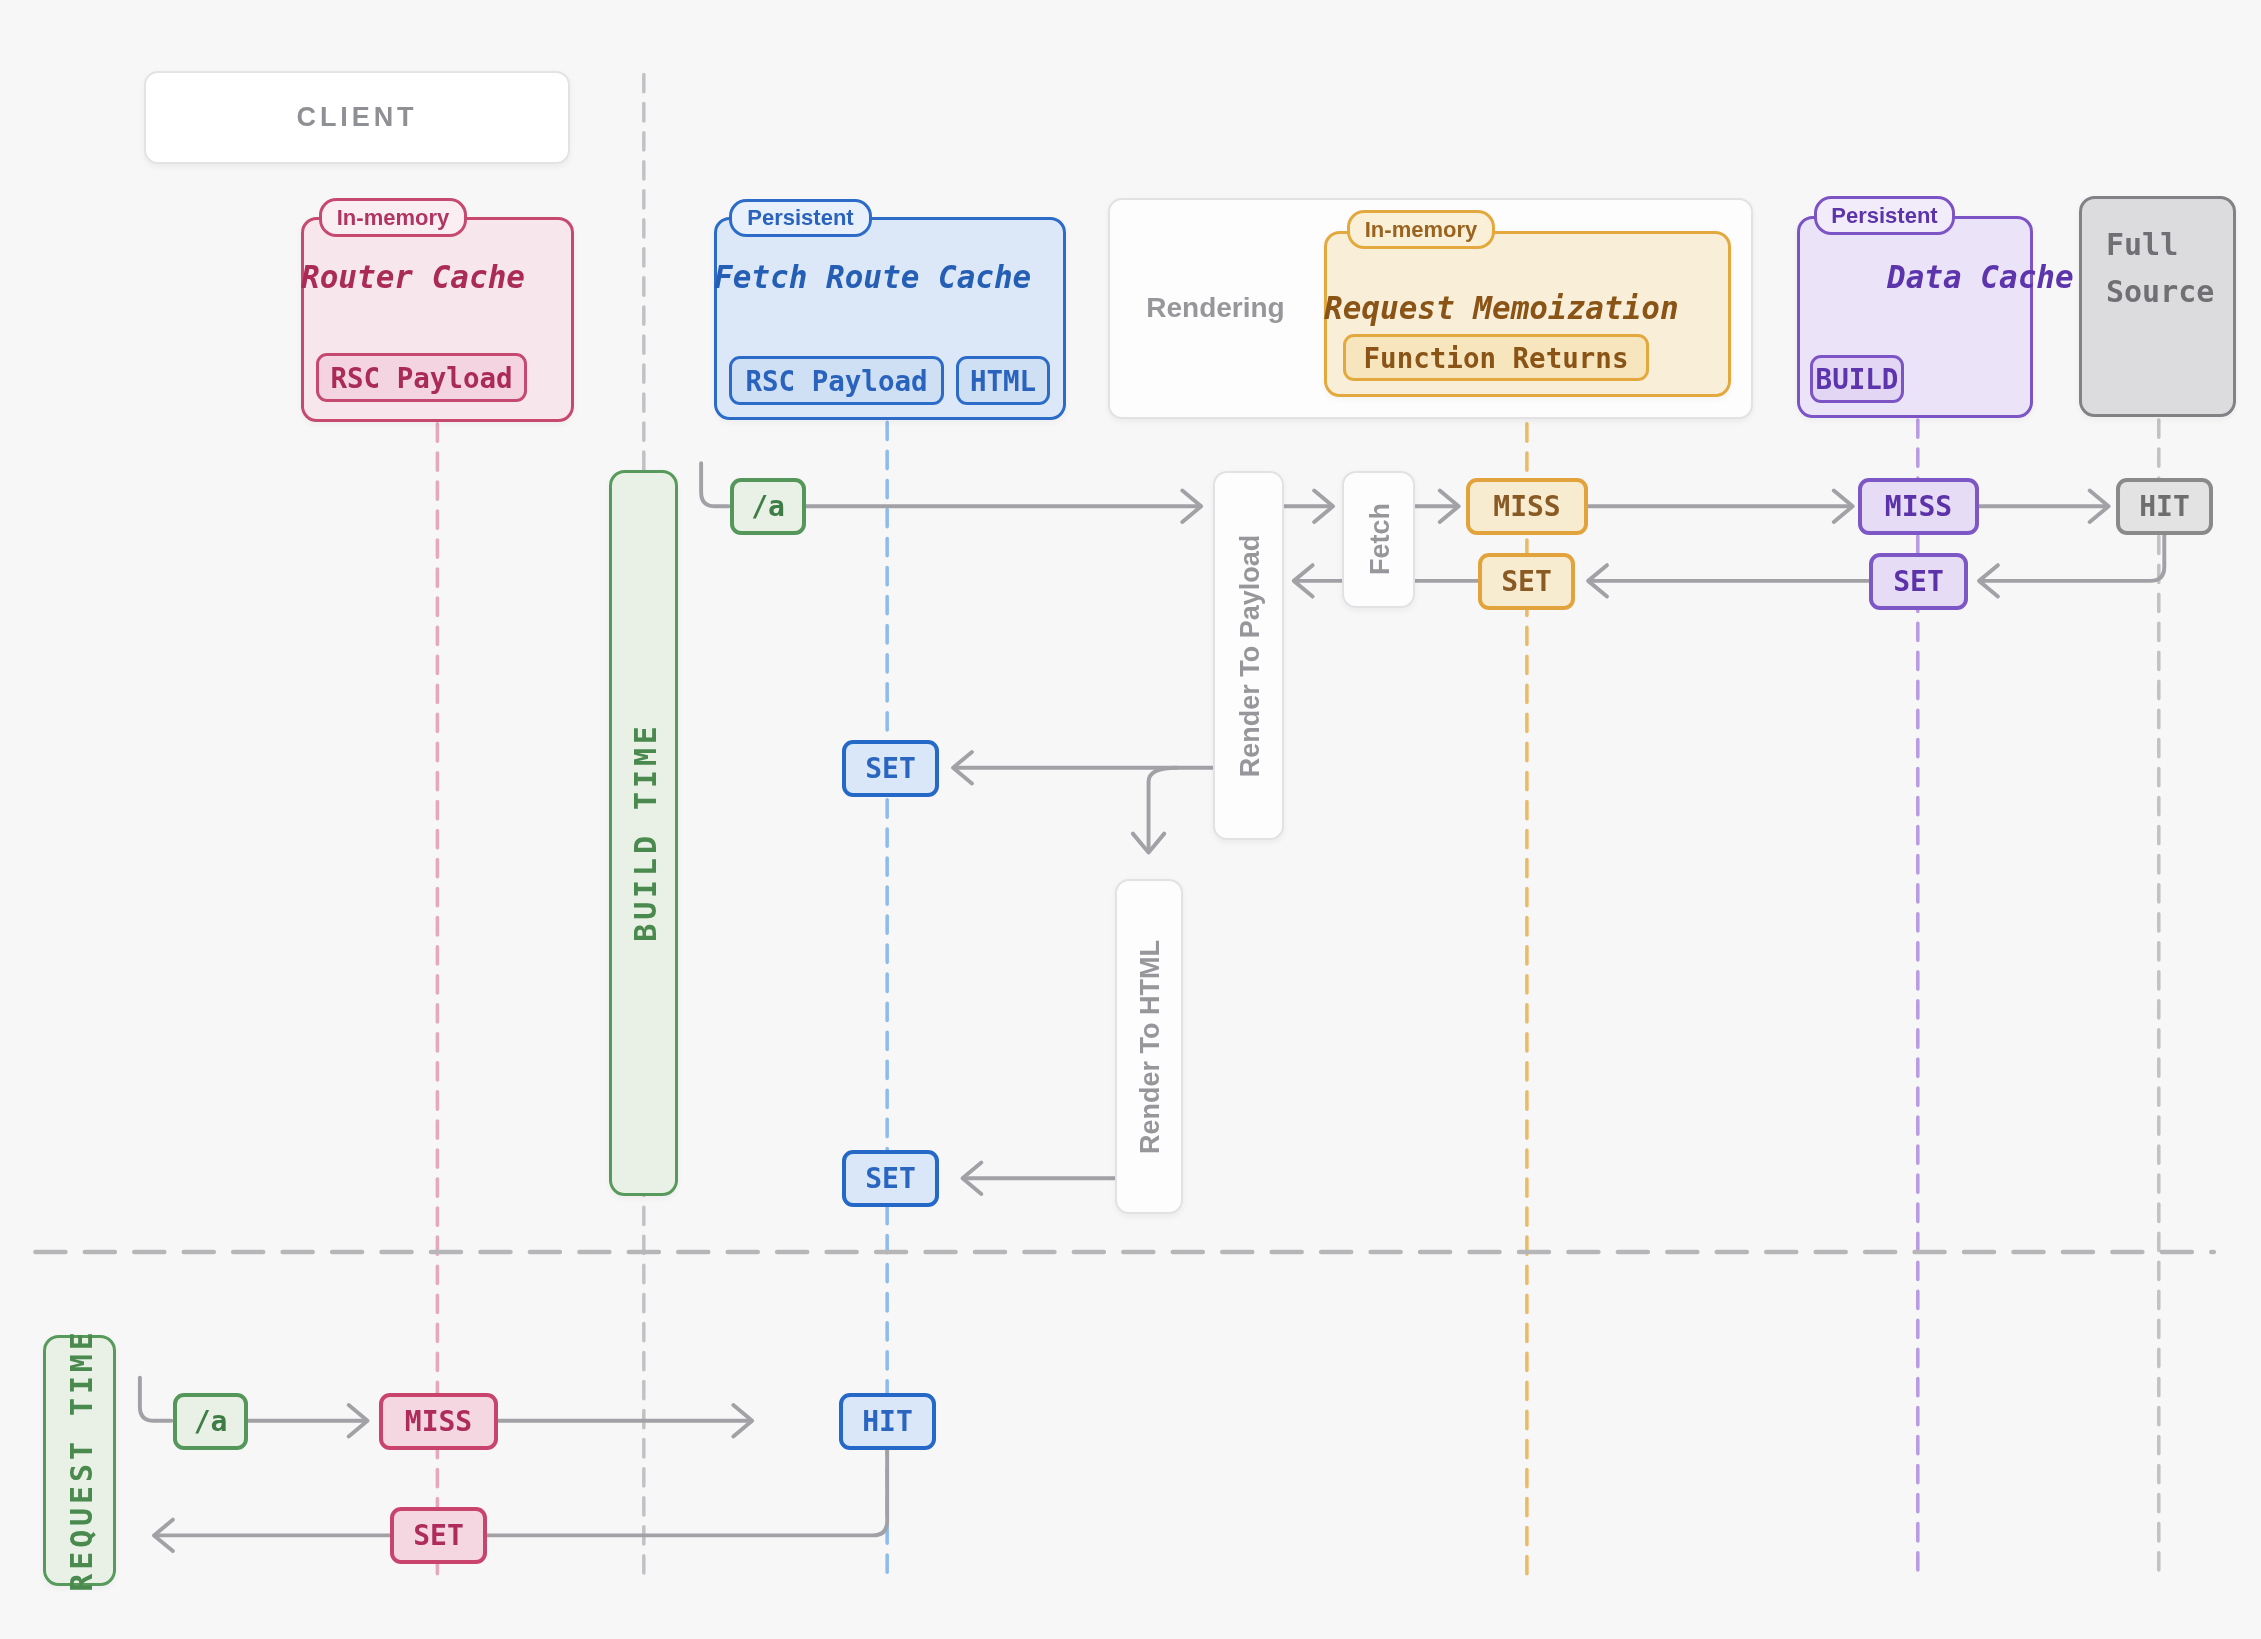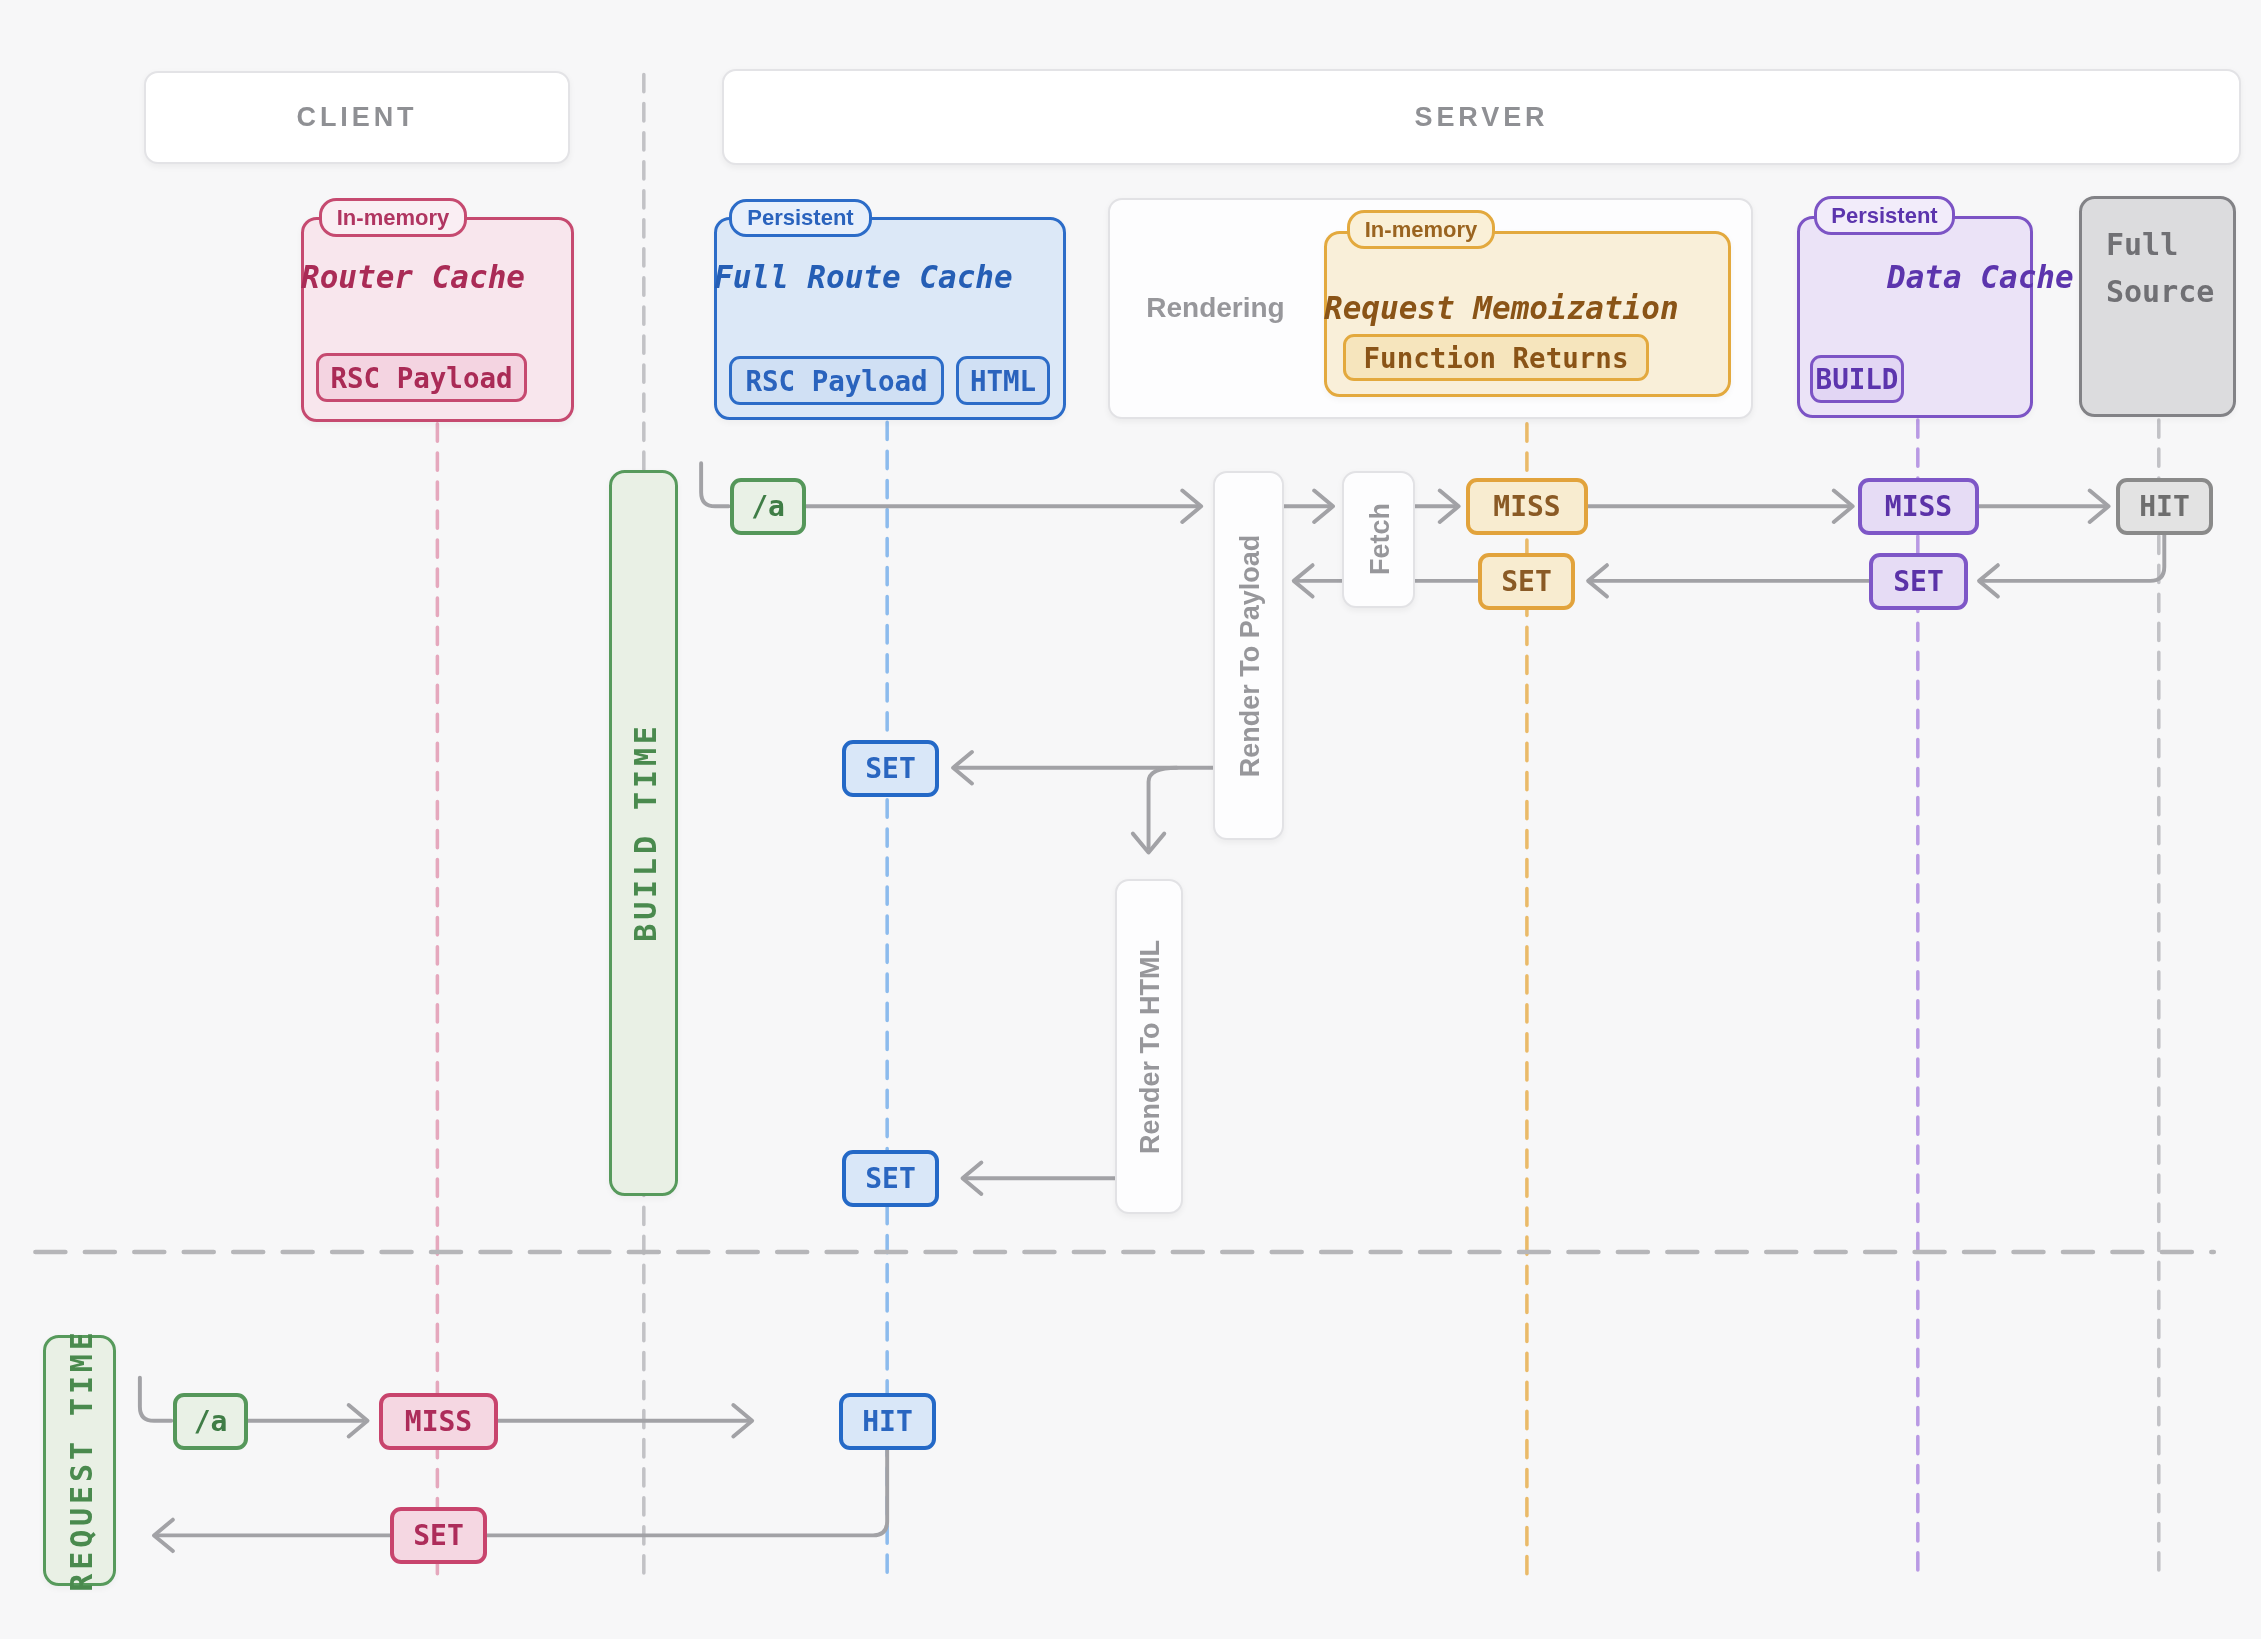--- a/index.html
+++ b/index.html
@@ -113,36 +113,33 @@
       <path d="M934,1790 L958,1810 L934,1830"></path>
 
       <path d="M1130,1846 V1938 Q1130,1956 1112,1956 H198"></path>
       <path d="M220,1936 L196,1956 L220,1976"></path>
     </g>
   </svg>
 
   <div class="abs hdr z2" style="left:144px;top:71px;width:426px;height:93px;">
     <span>CLIENT</span>
   </div>
-  <div class="abs hdr z2" style="left:722px;top:69px;width:1519px;height:96px;">
-    <span>SERVER</span>
-  </div>
 
   <div class="abs cachebox pink z2" style="left:301px;top:217px;width:273px;height:205px;"></div>
   <div class="abs tag pink" style="left:319px;top:198px;width:148px;height:39px;">
     <span>In-memory</span>
   </div>
   <div class="title pink" style="left:301px;top:259px;width:273px;">Router Cache</div>
   <div class="abs chip pink" style="left:316px;top:353px;width:211px;height:49px;">RSC Payload</div>
 
   <div class="abs cachebox blue z2" style="left:714px;top:217px;width:352px;height:203px;"></div>
   <div class="abs tag blue" style="left:729px;top:199px;width:143px;height:38px;">
     <span>Persistent</span>
   </div>
-  <div class="title blue" style="left:714px;top:259px;width:352px;">Full Route Cache</div>
+  <div class="title blue" style="left:714px;top:259px;width:352px;">Fetch Route Cache</div>
   <div class="abs chip blue" style="left:729px;top:356px;width:215px;height:49px;">RSC Payload</div>
   <div class="abs chip blue" style="left:956px;top:356px;width:94px;height:49px;">HTML</div>
 
   <div class="abs procbox z2" style="left:1108px;top:198px;width:645px;height:221px;"></div>
   <div class="rendlabel" style="left:1108px;top:292px;width:215px;">Rendering</div>
 
   <div class="abs cachebox orange z2" style="left:1324px;top:231px;width:407px;height:166px;"></div>
   <div class="abs tag orange" style="left:1347px;top:210px;width:148px;height:39px;">
     <span>In-memory</span>
   </div>

